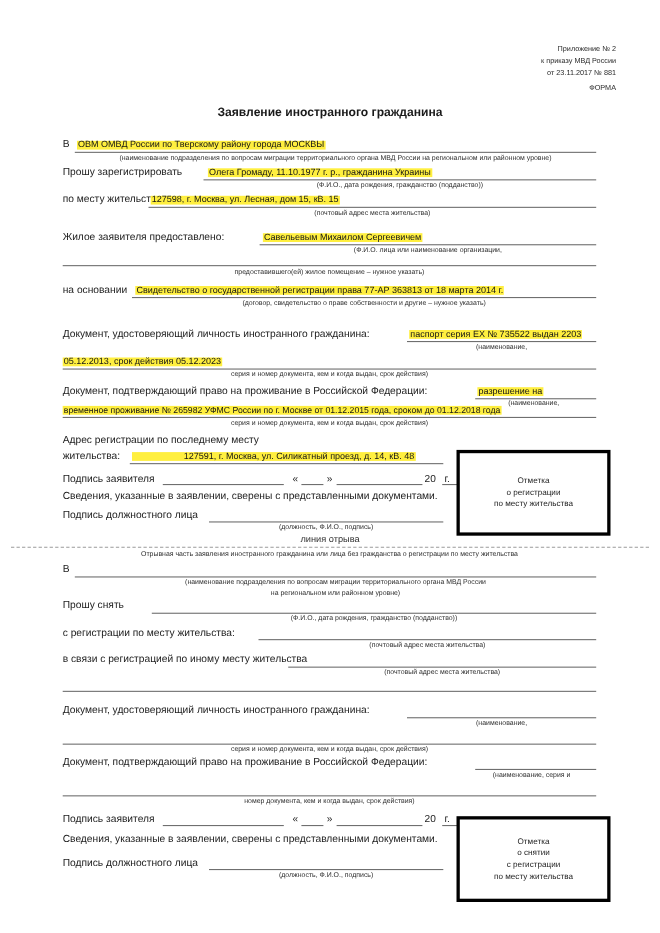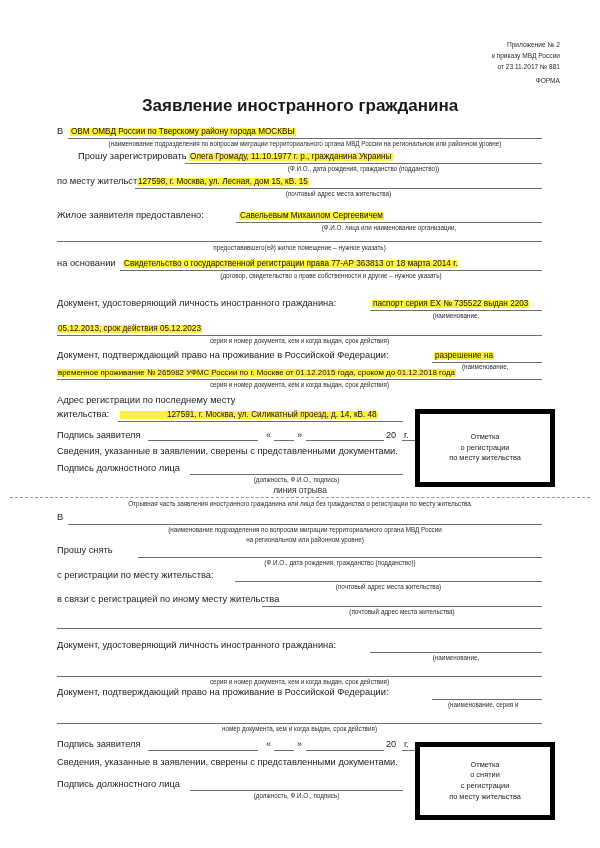--- a/index.html
+++ b/index.html
@@ -27,21 +27,21 @@
     position: absolute;
     white-space: nowrap;
     line-height: 1;
   }
   .hdr {
     font-size: 6.6px;
     color: #2b2b2b;
     text-align: right;
   }
   .title {
-    font-size: 17px;
+    font-size: 11px;
     font-weight: bold;
     text-align: center;
     width: 600px;
     left: 0;
   }
   .lbl {
     font-size: 9.3px;
     color: #1c1c1c;
   }
   .cap {
@@ -66,21 +66,21 @@
     height: 0;
   }
   .dashed {
     position: absolute;
     border-bottom: 1px dashed #9a9a9a;
     height: 0;
   }
   
   .mark-box {
     position: absolute;
-    border: 5px solid #000000;
+    border: 3px solid #000000;
     box-sizing: border-box;
     display: flex;
     flex-direction: column;
     align-items: center;
     justify-content: center;
   }
   .mark-box span {
     font-size: 7.4px;
     color: #222;
     line-height: 1.45;
@@ -99,21 +99,21 @@
   <div class="t hdr" style="left:400px; top:64px; width:160px;">от 23.11.2017 № 881</div>
   <div class="t hdr" style="left:400px; top:78px; width:160px;">ФОРМА</div>
 
   <div class="t title" style="top:97px;">Заявление иностранного гражданина</div>
 
   <div class="t lbl" style="left:57px; top:127px;">В</div>
   <div class="t fill" style="left:70px; top:128px;">ОВМ ОМВД России по Тверскому району города МОСКВЫ</div>
   <div class="rule" style="left:68px; top:138px; width:474px;"></div>
   <div class="t cap" style="left:68px; top:141px; width:474px;">(наименование подразделения по вопросам миграции территориального органа МВД России на региональном или районном уровне)</div>
 
-  <div class="t lbl" style="left:57px; top:152px;margin-left:21px;">Прошу зарегистрировать</div>
+  <div class="t lbl" style="left:57px; top:152px;">Прошу зарегистрировать</div>
   <div class="t fill" style="left:189px; top:153px;">Олега Громаду, 11.10.1977 г. р.,  гражданина Украины</div>
   <div class="rule" style="left:185px; top:163px; width:357px;"></div>
   <div class="t cap" style="left:185px; top:166px; width:357px;">(Ф.И.О., дата рождения, гражданство (подданство))</div>
 
   <div class="t lbl" style="left:57px; top:177px;">по месту жительства:</div>
   <div class="t fill" style="left:137px; top:178px;">127598, г. Москва, ул. Лесная, дом 15, кВ. 15</div>
   <div class="rule" style="left:135px; top:188px; width:407px;"></div>
   <div class="t cap" style="left:135px; top:191px; width:407px;">(почтовый адрес места жительства)</div>
 
   <div class="t lbl" style="left:57px; top:211px;">Жилое заявителя предоставлено:</div>

